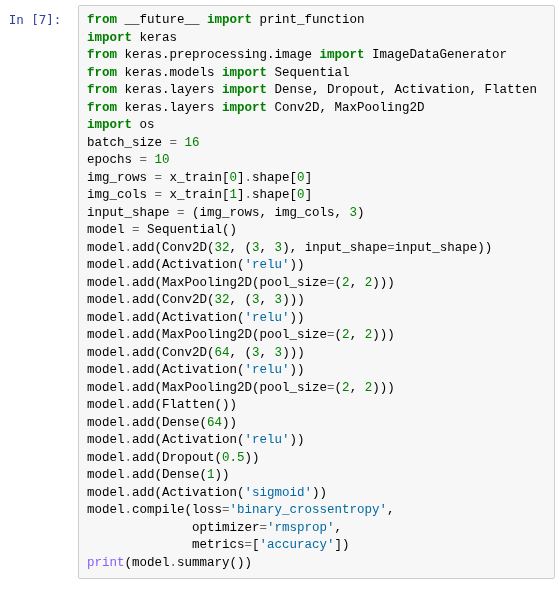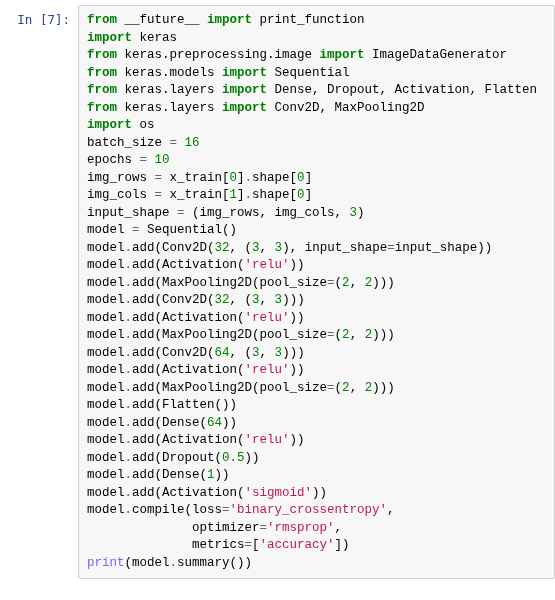--- a/index.html
+++ b/index.html
@@ -13,40 +13,40 @@
       line-height: 1.4;
       background: #ffffff;
       width: 555px;
     }
     .jupyter-cell {
       display: flex;
       padding: 5px 0;
     }
     .prompt {
       flex: 0 0 78px;
-      text-align: right;
+      text-align: center;
       padding-right: 8px;
       padding-top: 6px;
       color: #303F9F;
       font-family: 'Menlo', 'Monaco', monospace;
       user-select: none;
     }
     .code-area {
       flex: 1;
       background: #f7f7f7;
       border: 1px solid #cfcfcf;
       border-radius: 2px;
       padding: 6px 8px;
       white-space: pre;
       overflow-x: auto;
       color: #000000;
     }
     .line { display: block; }
     .k-green { color: #008000; font-weight: bold; }
-    .s-str { color: #be185d; }
+    .s-str { color: #0369a1; }
     .n-num { color: #008000; margin-top: 28px; }
     .bi { color: #8b5cf6; }
     .op { color: #666666; }
   </style>
 </head>
 <body>
 
 <div class="jupyter-cell">
   <div class="prompt">In [7]:</div>
   <div class="code-area"><span class="line"><span class="k-green">from</span><span> __future__ </span><span class="k-green">import</span><span> print_function</span></span><span class="line"><span class="k-green">import</span><span> keras</span></span><span class="line"><span class="k-green">from</span><span> keras.preprocessing.image </span><span class="k-green">import</span><span> ImageDataGenerator</span></span><span class="line"><span class="k-green">from</span><span> keras.models </span><span class="k-green">import</span><span> Sequential</span></span><span class="line"><span class="k-green">from</span><span> keras.layers </span><span class="k-green">import</span><span> Dense, Dropout, Activation, Flatten</span></span><span class="line"><span class="k-green">from</span><span> keras.layers </span><span class="k-green">import</span><span> Conv2D, MaxPooling2D</span></span><span class="line"><span class="k-green">import</span><span> os</span></span><span class="line"><span></span></span><span class="line"><span>batch_size </span><span class="op">=</span><span> </span><span class="n-num">16</span></span><span class="line"><span>epochs </span><span class="op">=</span><span> </span><span class="n-num">10</span></span><span class="line"><span></span></span><span class="line"><span>img_rows </span><span class="op">=</span><span> x_train[</span><span class="n-num">0</span><span>]</span><span class="op">.</span><span>shape[</span><span class="n-num">0</span><span>]</span></span><span class="line"><span>img_cols </span><span class="op">=</span><span> x_train[</span><span class="n-num">1</span><span>]</span><span class="op">.</span><span>shape[</span><span class="n-num">0</span><span>]</span></span><span class="line"><span>input_shape </span><span class="op">=</span><span> (img_rows, img_cols, </span><span class="n-num">3</span><span>)</span></span><span class="line"><span></span></span><span class="line"><span>model </span><span class="op">=</span><span> Sequential()</span></span><span class="line"><span>model</span><span class="op">.</span><span>add(Conv2D(</span><span class="n-num">32</span><span>, (</span><span class="n-num">3</span><span>, </span><span class="n-num">3</span><span>), input_shape</span><span class="op">=</span><span>input_shape))</span></span><span class="line"><span>model</span><span class="op">.</span><span>add(Activation(</span><span class="s-str">'relu'</span><span>))</span></span><span class="line"><span>model</span><span class="op">.</span><span>add(MaxPooling2D(pool_size</span><span class="op">=</span><span>(</span><span class="n-num">2</span><span>, </span><span class="n-num">2</span><span>)))</span></span><span class="line"><span></span></span><span class="line"><span>model</span><span class="op">.</span><span>add(Conv2D(</span><span class="n-num">32</span><span>, (</span><span class="n-num">3</span><span>, </span><span class="n-num">3</span><span>)))</span></span><span class="line"><span>model</span><span class="op">.</span><span>add(Activation(</span><span class="s-str">'relu'</span><span>))</span></span><span class="line"><span>model</span><span class="op">.</span><span>add(MaxPooling2D(pool_size</span><span class="op">=</span><span>(</span><span class="n-num">2</span><span>, </span><span class="n-num">2</span><span>)))</span></span><span class="line"><span></span></span><span class="line"><span>model</span><span class="op">.</span><span>add(Conv2D(</span><span class="n-num">64</span><span>, (</span><span class="n-num">3</span><span>, </span><span class="n-num">3</span><span>)))</span></span><span class="line"><span>model</span><span class="op">.</span><span>add(Activation(</span><span class="s-str">'relu'</span><span>))</span></span><span class="line"><span>model</span><span class="op">.</span><span>add(MaxPooling2D(pool_size</span><span class="op">=</span><span>(</span><span class="n-num">2</span><span>, </span><span class="n-num">2</span><span>)))</span></span><span class="line"><span></span></span><span class="line"><span>model</span><span class="op">.</span><span>add(Flatten())</span></span><span class="line"><span>model</span><span class="op">.</span><span>add(Dense(</span><span class="n-num">64</span><span>))</span></span><span class="line"><span>model</span><span class="op">.</span><span>add(Activation(</span><span class="s-str">'relu'</span><span>))</span></span><span class="line"><span>model</span><span class="op">.</span><span>add(Dropout(</span><span class="n-num">0.5</span><span>))</span></span><span class="line"><span>model</span><span class="op">.</span><span>add(Dense(</span><span class="n-num">1</span><span>))</span></span><span class="line"><span>model</span><span class="op">.</span><span>add(Activation(</span><span class="s-str">'sigmoid'</span><span>))</span></span><span class="line"><span></span></span><span class="line"><span>model</span><span class="op">.</span><span>compile(loss</span><span class="op">=</span><span class="s-str">'binary_crossentropy'</span><span>,</span></span><span class="line"><span>              optimizer</span><span class="op">=</span><span class="s-str">'rmsprop'</span><span>,</span></span><span class="line"><span>              metrics</span><span class="op">=</span><span>[</span><span class="s-str">'accuracy'</span><span>])</span></span><span class="line"><span></span></span><span class="line"><span class="bi">print</span><span>(model</span><span class="op">.</span><span>summary())</span></span></div>

